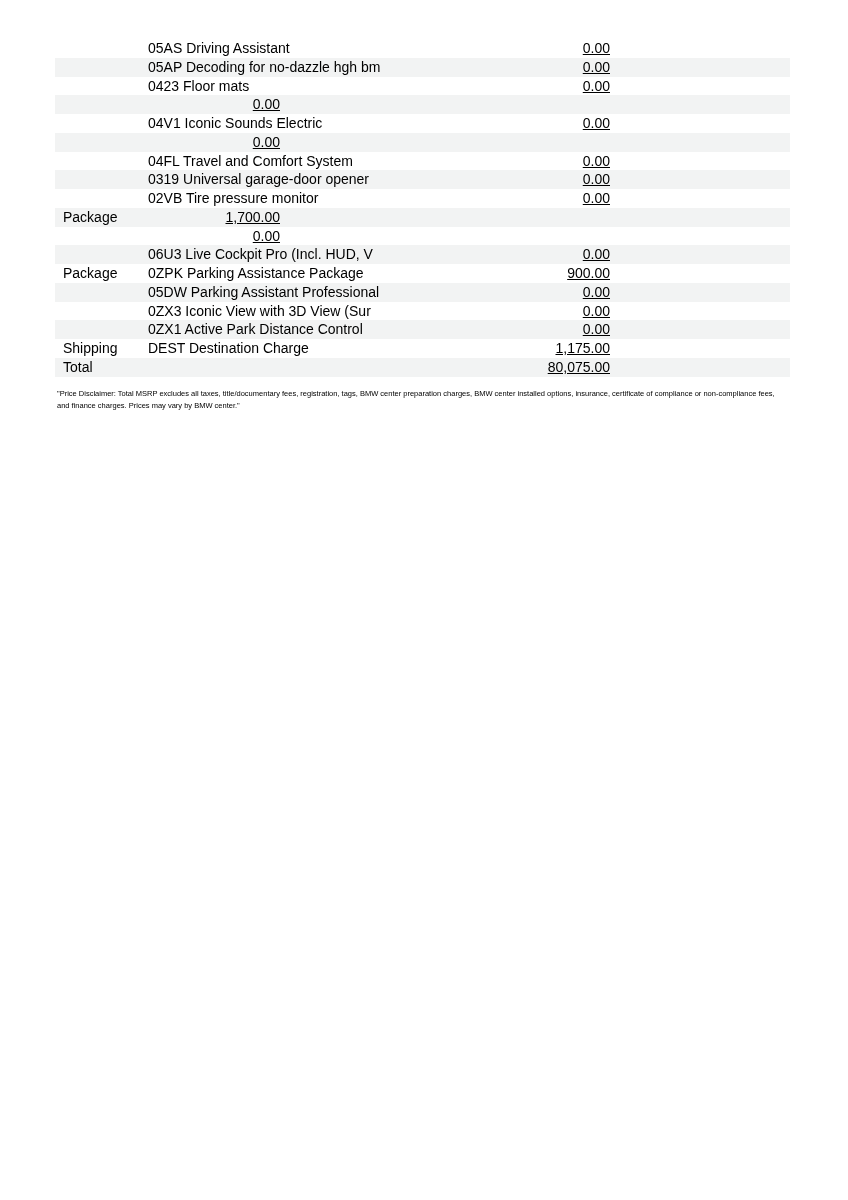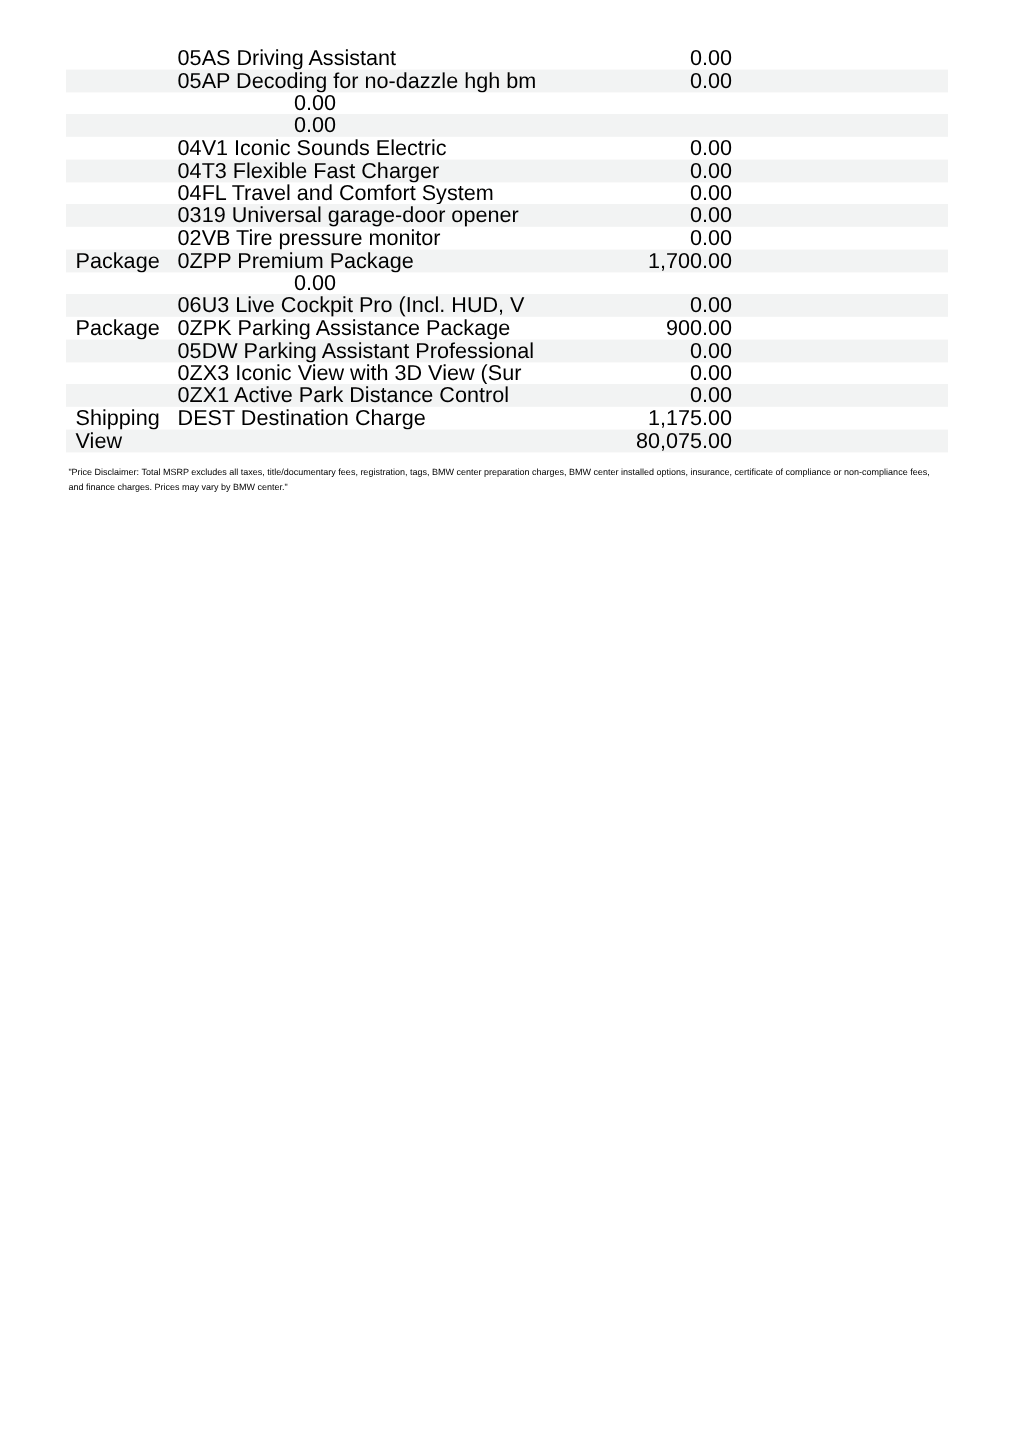--- a/index.html
+++ b/index.html
@@ -19,21 +19,21 @@
   .options-table {
     position: absolute;
     left: 55px;
     top: 39px;
     width: 735px;
   }
   .row {
     display: flex;
     align-items: flex-end;
     height: 18.75px;
-    font-size: 18px;
+    font-size: 14px;
     line-height: 18.75px;
     white-space: nowrap;
   }
   .row:nth-child(even) {
     background: var(--shade, #f2f3f3);
   }
   .col-cat {
     width: 93px;
     padding-left: 8px;
     box-sizing: border-box;
@@ -43,20 +43,21 @@
   .col-item {
     width: 330px;
     flex: 0 0 auto;
     overflow: hidden;
   }
   .col-price {
     width: 132px;
     flex: 0 0 auto;
     text-align: right;
     overflow: hidden;
+    text-decoration: underline;
   }
   .col-spacer {
     flex: 1 1 auto;
   }
   .disclaimer {
     position: absolute;
     left: 57px;
     top: 388px;
     width: 724px;
     font-size: 7.5px;
@@ -79,40 +80,40 @@
 
   <div class="row">
     <div class="col-cat"></div>
     <div class="col-item">05AP Decoding for no-dazzle hgh bm</div>
     <div class="col-price">0.00</div>
     <div class="col-spacer"></div>
   </div>
 
   <div class="row">
     <div class="col-cat"></div>
+    <div class="col-item">0423 Floor mats</div>
     <div class="col-price">0.00</div>
     <div class="col-spacer"></div>
   </div>
 
   <div class="row">
     <div class="col-cat"></div>
     <div class="col-price">0.00</div>
     <div class="col-spacer"></div>
   </div>
 
   <div class="row">
     <div class="col-cat"></div>
     <div class="col-item">04V1 Iconic Sounds Electric</div>
     <div class="col-price">0.00</div>
     <div class="col-spacer"></div>
   </div>
 
   <div class="row">
     <div class="col-cat"></div>
-    <div class="col-item">04T3 Flexible Fast Charger</div>
     <div class="col-price">0.00</div>
     <div class="col-spacer"></div>
   </div>
 
   <div class="row">
     <div class="col-cat"></div>
     <div class="col-item">04FL Travel and Comfort System</div>
     <div class="col-price">0.00</div>
     <div class="col-spacer"></div>
   </div>
@@ -126,21 +127,20 @@
 
   <div class="row">
     <div class="col-cat"></div>
     <div class="col-item">02VB Tire pressure monitor</div>
     <div class="col-price">0.00</div>
     <div class="col-spacer"></div>
   </div>
 
   <div class="row">
     <div class="col-cat">Package</div>
-    <div class="col-item">0ZPP Premium Package</div>
     <div class="col-price">1,700.00</div>
     <div class="col-spacer"></div>
   </div>
 
   <div class="row">
     <div class="col-cat"></div>
     <div class="col-price">0.00</div>
     <div class="col-spacer"></div>
   </div>
 
@@ -180,21 +180,21 @@
   </div>
 
   <div class="row">
     <div class="col-cat">Shipping</div>
     <div class="col-item">DEST Destination Charge</div>
     <div class="col-price">1,175.00</div>
     <div class="col-spacer"></div>
   </div>
 
   <div class="row">
-    <div class="col-cat">View</div>
+    <div class="col-cat">Total</div>
     <div class="col-item"></div>
     <div class="col-price">80,075.00</div>
     <div class="col-spacer"></div>
   </div>
 </div>
 
   <div class="disclaimer">"Price Disclaimer: Total MSRP excludes all taxes, title/documentary fees, registration, tags, BMW center preparation charges, BMW center installed options, insurance, certificate of compliance or non-compliance fees, and finance charges. Prices may vary by BMW center."</div>
 
 </div>
 

